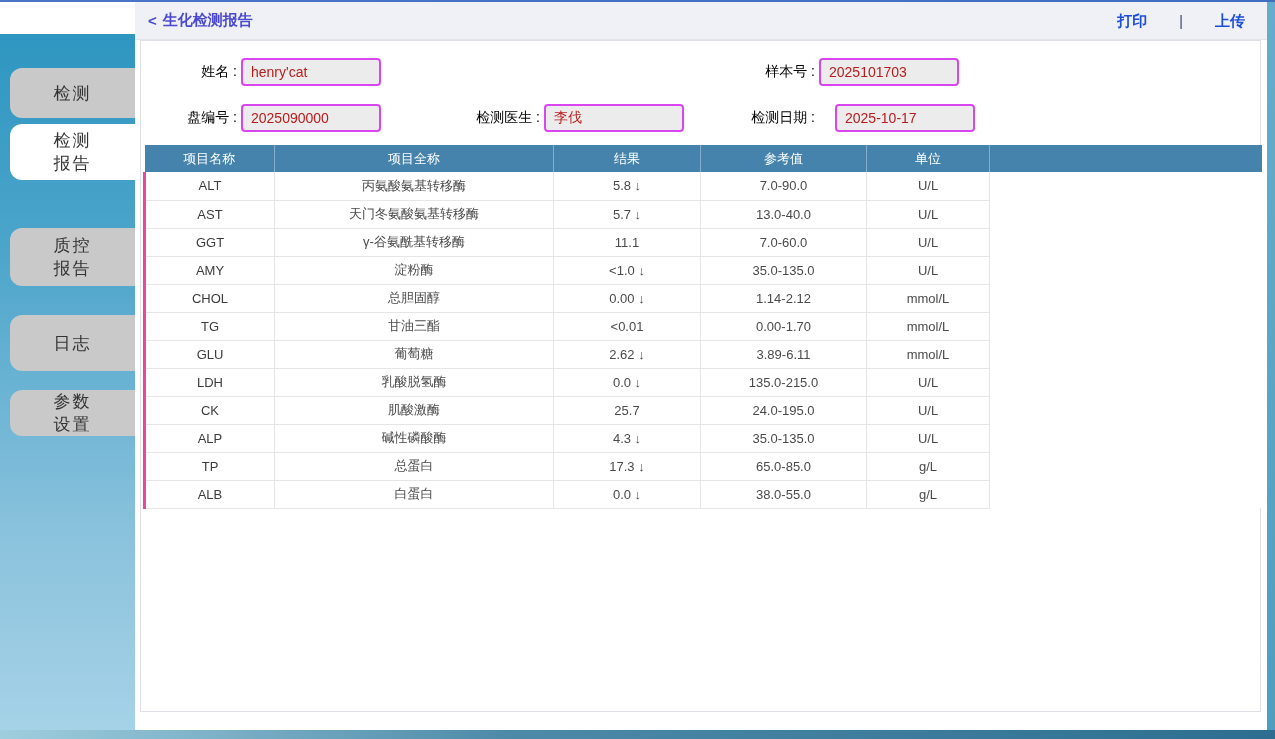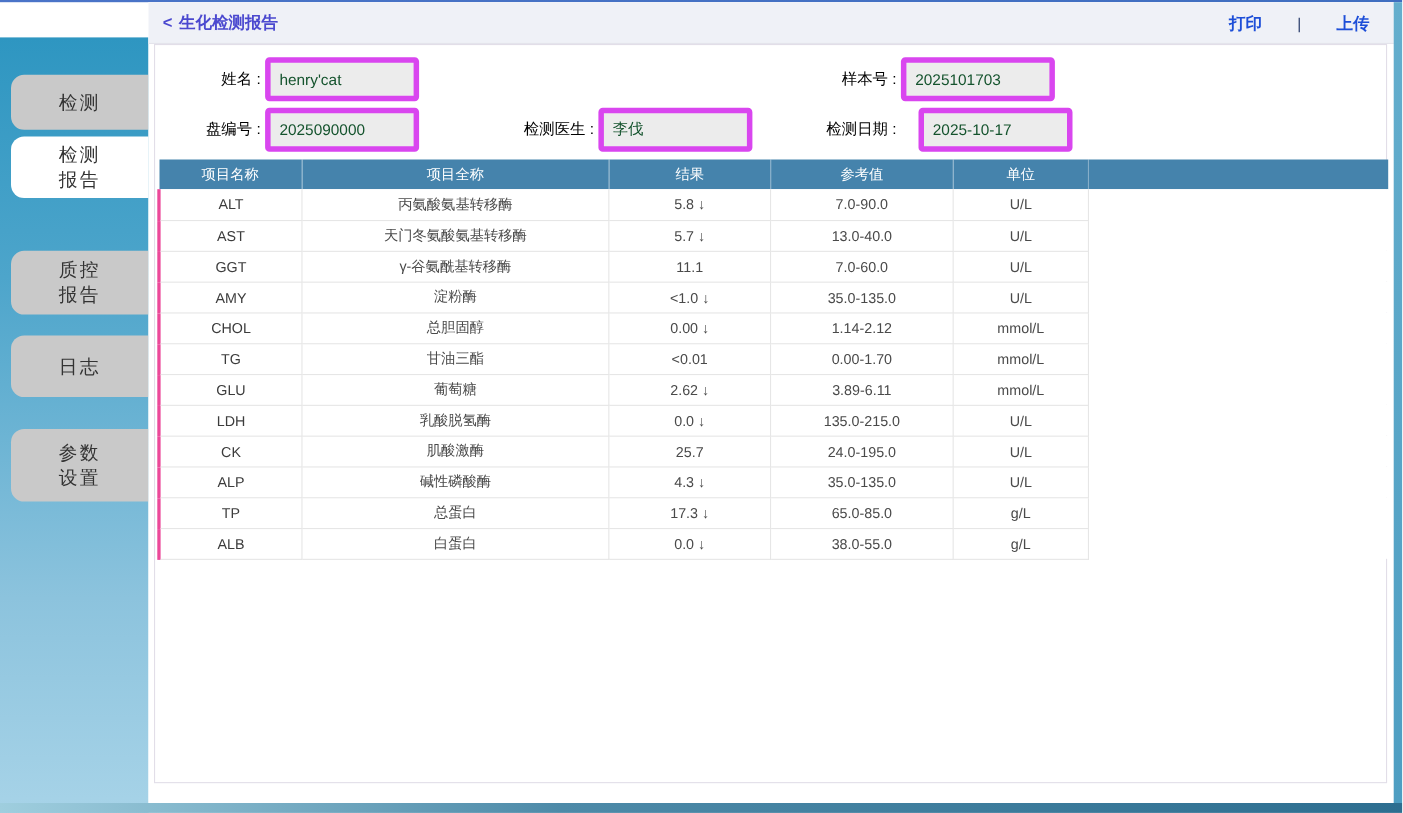--- a/index.html
+++ b/index.html
@@ -13,42 +13,42 @@
   .sidebar { position: absolute; left: 0; top: 2px; width: 135px; height: 728px;
     background: linear-gradient(180deg, #2e96c1 0%, #4da5cb 30%, #8cc3dd 70%, #aad5e9 100%); margin-top: 32px; }
   .side-tab { position: absolute; left: 10px; width: 125px; background: #c9c9c9;
     border-radius: 12px 0 0 12px; display: flex; flex-direction: column; align-items: center;
     justify-content: center; font-size: 17px; color: #333; letter-spacing: 2px;
     line-height: 23px; cursor: pointer; }
   .side-tab.active { background: #ffffff; }
   .tab-1 { top: 34px;  height: 50px; }
   .tab-2 { top: 90px;  height: 56px; }
   .tab-3 { top: 194px; height: 58px; }
-  .tab-4 { top: 271px; height: 56px; }
-  .tab-5 { top: 356px; height: 66px; }
+  .tab-4 { top: 281px; height: 56px; }
+  .tab-5 { top: 356px; height: 46px; }
 
   
   .content { position: absolute; left: 135px; top: 2px; width: 1132px; height: 728px; background: #fff; }
   .band { position: absolute; top: 0; left: 0; width: 100%; height: 38px; background: #eff1f7;
     border-bottom: 1px solid #e4e4ec; display: flex; align-items: center; }
   .back-link { margin-left: 13px; color: #4b49cf; font-size: 15px; font-weight: 600;
     cursor: pointer; display: flex; align-items: center; gap: 6px; }
   .band-actions { position: absolute; right: 22px; top: 0; height: 38px;
     display: flex; align-items: center; gap: 32px; }
   .action { color: #1d4ed8; font-size: 15px; font-weight: 600; cursor: pointer; }
   .action-divider { color: #2d3f6e; font-size: 14px; }
 
   
   .panel { position: absolute; left: 5px; top: 38px; width: 1121px; height: 672px;
     border: 1px solid #e2dee8; background: #fff; }
   .fg { position: absolute; display: flex; align-items: center; height: 29px; }
   .fg .flabel { display: inline-block; text-align: right; font-size: 14px; color: #000000;
     white-space: nowrap; padding-right: 4px; }
-  .fg input { width: 140px; height: 40px; background: #ececec; border: 5px solid #d946ef;
-    border-radius: 4px; color: #14532d; font-size: 14px; padding: 0 8px;
+  .fg input { width: 140px; height: 28px; background: #ececec; border: 2px solid #d946ef;
+    border-radius: 4px; color: #b91c1c; font-size: 14px; padding: 0 8px;
     font-family: "Liberation Sans", "DejaVu Sans", sans-serif; }
   .lw100 { width: 100px; } .lw110 { width: 110px; }
   .fg-1 { top: 16px; left: 0; }   .fg-2 { top: 16px; left: 303px; } .fg-3 { top: 16px; left: 568px; }
   .fg-4 { top: 62px; left: 0; }   .fg-5 { top: 62px; left: 303px; } .fg-6 { top: 62px; left: 568px; gap: 16px; }
 
   
   table.report { position: absolute; left: 2px; top: 104px; width: 1117px;
     border-collapse: collapse; table-layout: fixed; font-size: 13px; }
   .report thead th { background: #4583ac; color: #fff; font-weight: 400; height: 27px;
     border-right: 1px solid rgba(255,255,255,0.35); padding: 0; }

